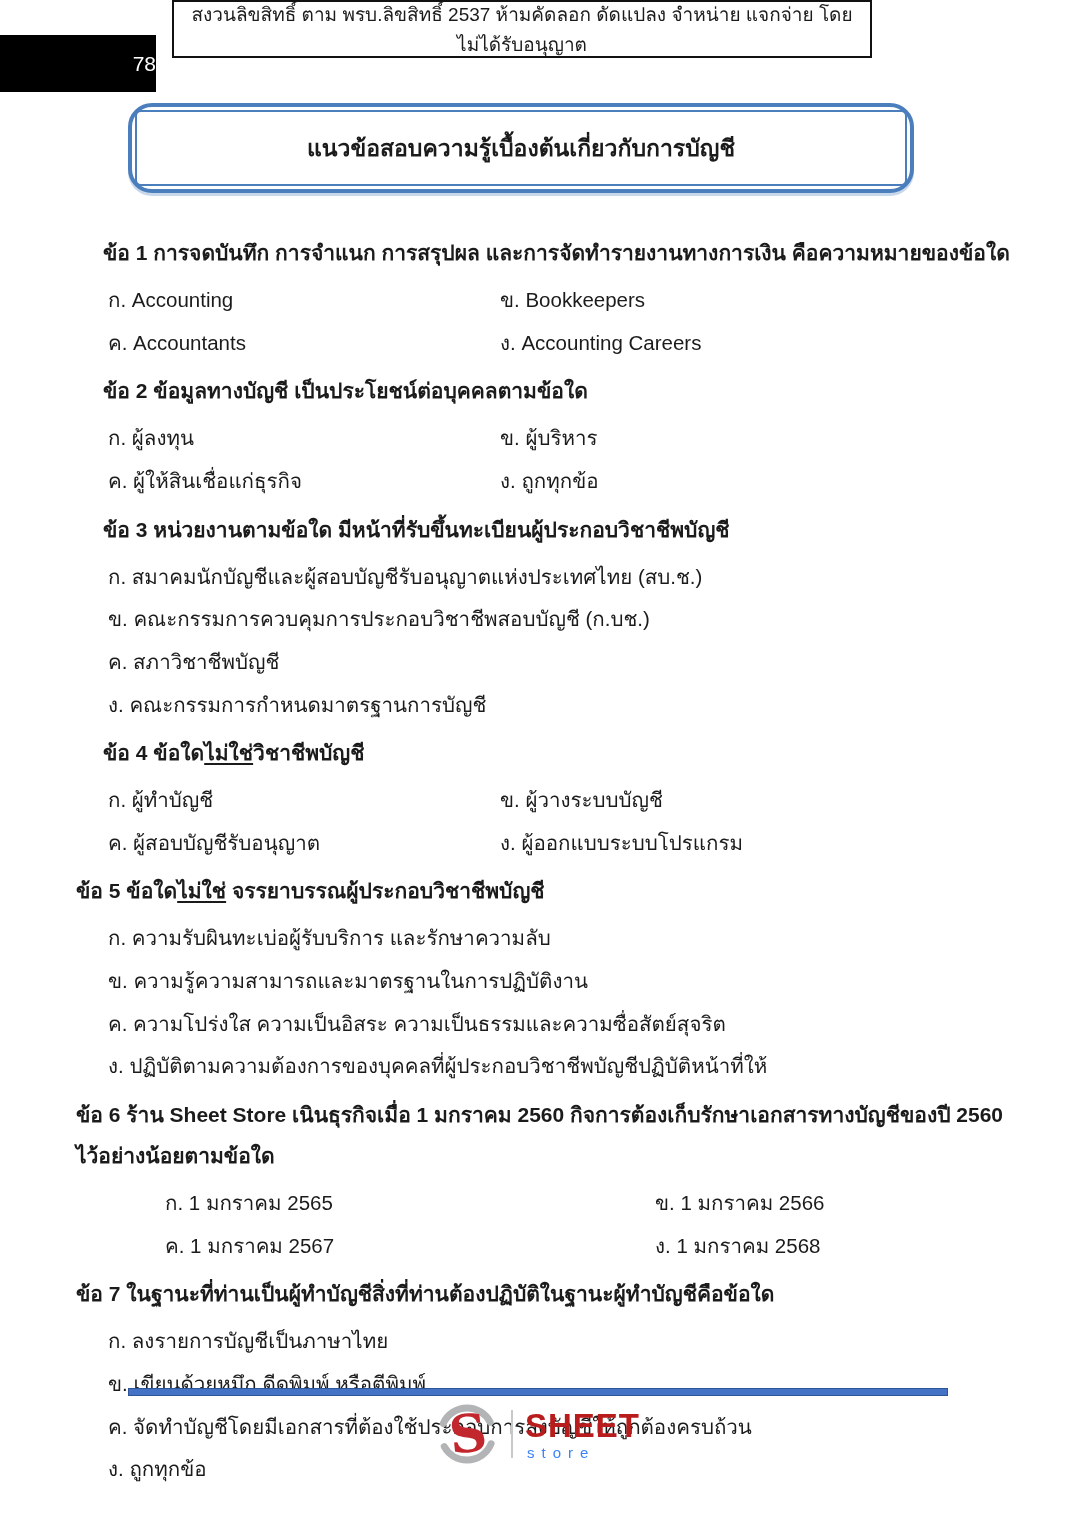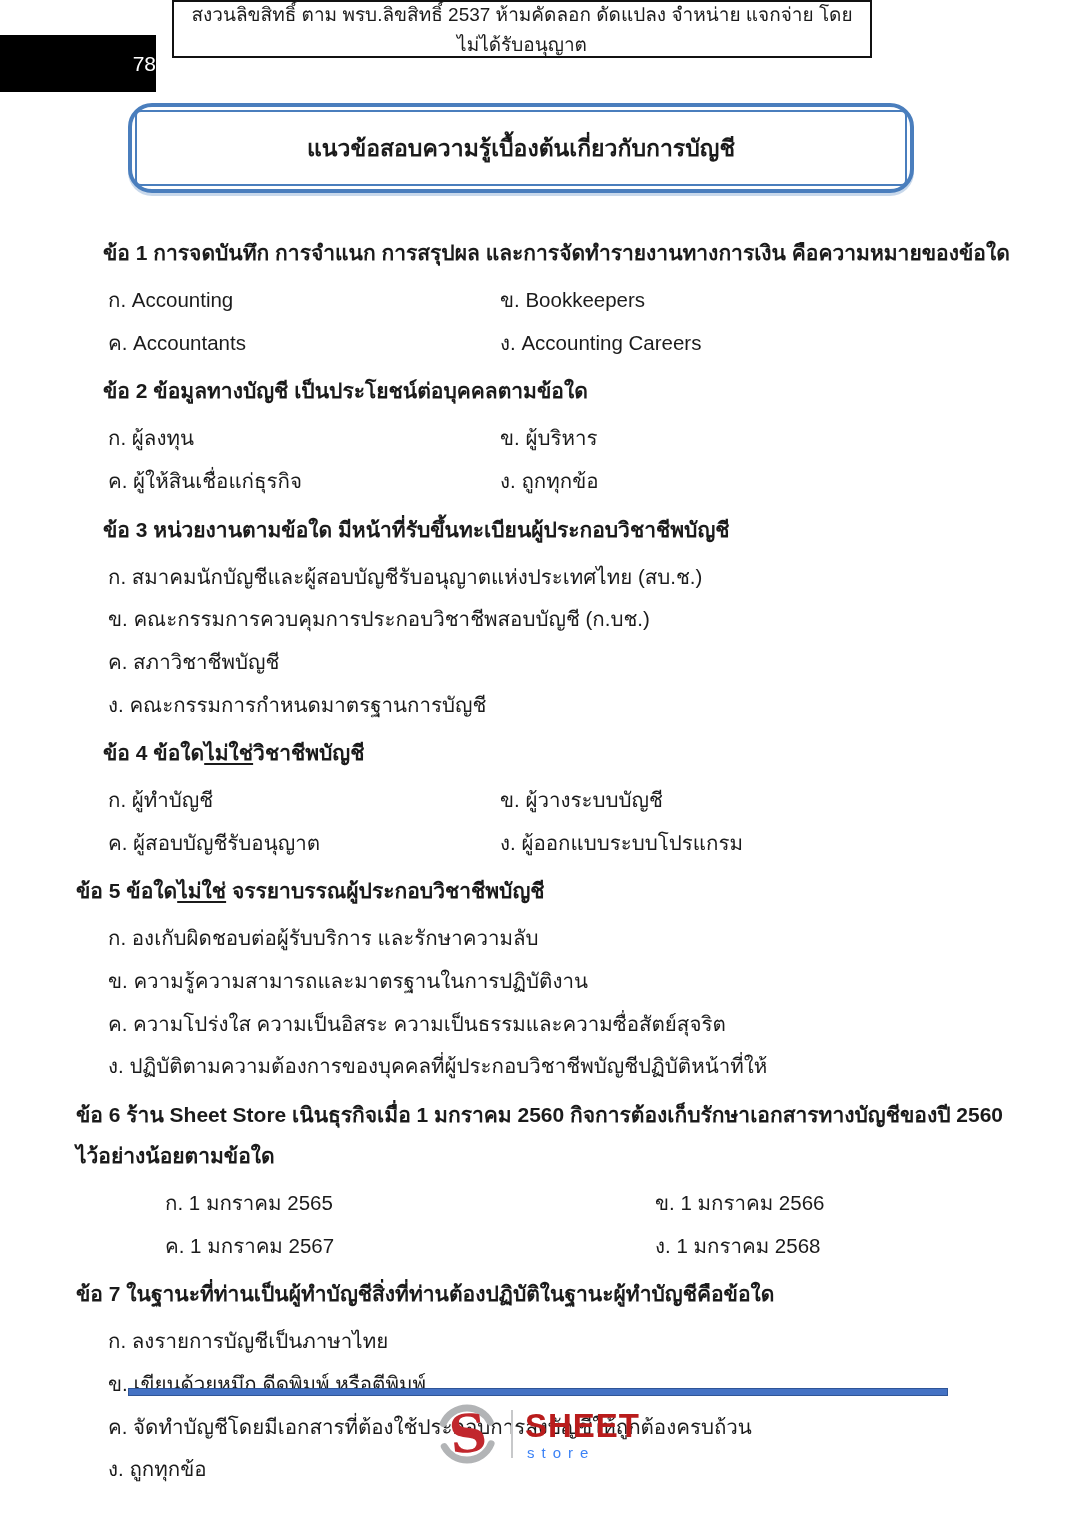--- a/index.html
+++ b/index.html
@@ -129,21 +129,21 @@
         <span class="opt">ก. ผู้ทำบัญชี</span>
         <span class="opt">ข. ผู้วางระบบบัญชี</span>
         <span class="opt">ค. ผู้สอบบัญชีรับอนุญาต</span>
         <span class="opt">ง. ผู้ออกแบบระบบโปรแกรม</span>
       </div>
     </section>
 
     <section class="q-block shift">
       <p class="q-text"><span>ข้อ 5 ข้อใด</span><span class="u">ไม่ใช่</span><span> จรรยาบรรณผู้ประกอบวิชาชีพบัญชี</span></p>
       <div class="opts">
-        <span class="opt">ก. องเกับผิดชอบต่อผู้รับบริการ และรักษาความลับ</span>
+        <span class="opt">ก. ความรับผินทะเบ่อผู้รับบริการ และรักษาความลับ</span>
         <span class="opt">ข. ความรู้ความสามารถและมาตรฐานในการปฏิบัติงาน</span>
         <span class="opt">ค. ความโปร่งใส ความเป็นอิสระ ความเป็นธรรมและความซื่อสัตย์สุจริต</span>
         <span class="opt">ง. ปฏิบัติตามความต้องการของบุคคลที่ผู้ประกอบวิชาชีพบัญชีปฏิบัติหน้าที่ให้</span>
       </div>
     </section>
 
     <section class="q-block shift">
       <p class="q-text">ข้อ 6  ร้าน Sheet Store เนินธุรกิจเมื่อ 1 มกราคม 2560 กิจการต้องเก็บรักษาเอกสารทางบัญชีของปี 2560  ไว้อย่างน้อยตามข้อใด</p>
       <div class="opts two wide">
         <span class="opt">ก. 1 มกราคม 2565</span>

